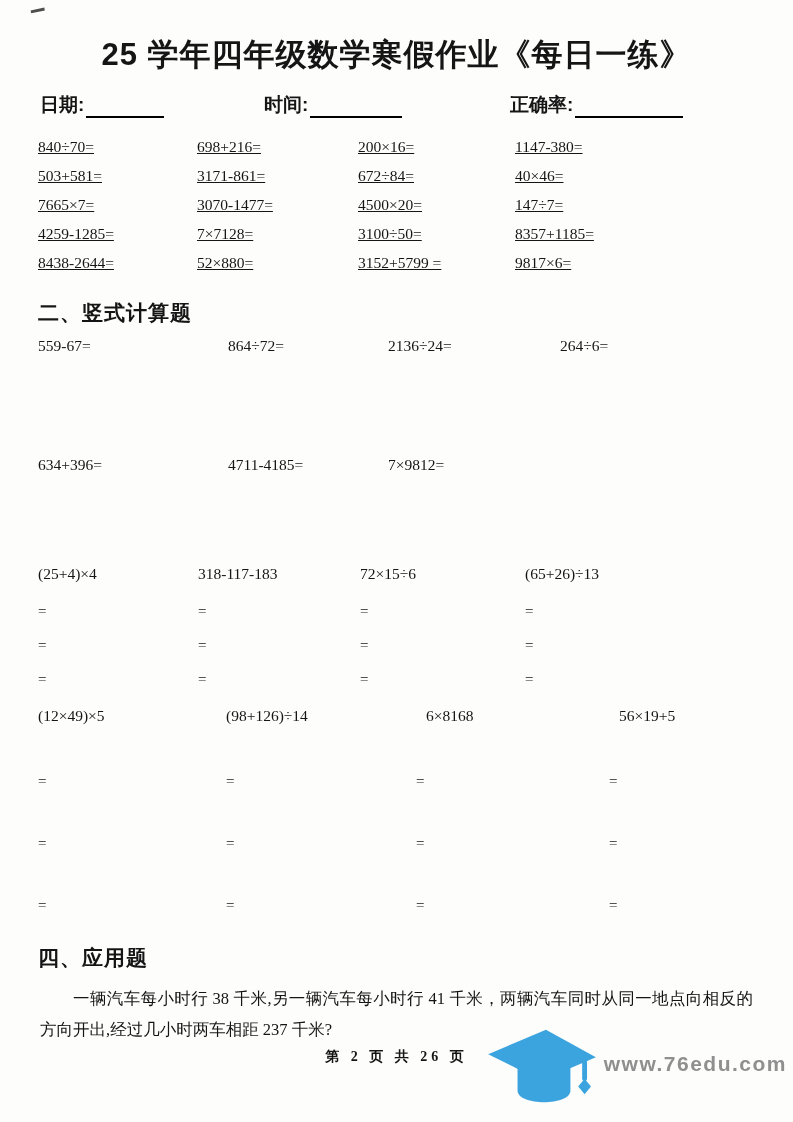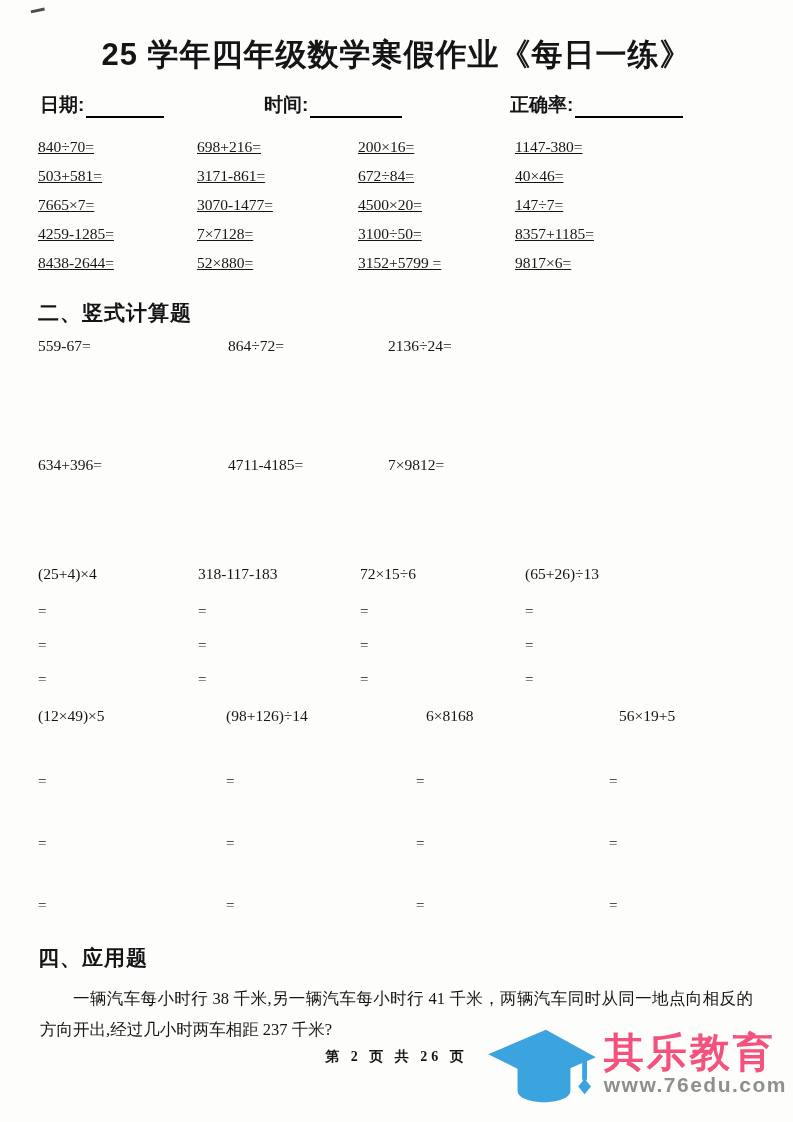--- a/index.html
+++ b/index.html
@@ -181,20 +181,21 @@
     <span class="expr">52×880=</span>
     <span class="expr">3152+5799 =</span>
     <span class="expr">9817×6=</span>
   </div>
 
   <div class="sec-h">二、竖式计算题</div>
   <div class="vrow vrow1">
     <span class="expr">559-67=</span>
     <span class="expr">864÷72=</span>
     <span class="expr">2136÷24=</span>
+    <span class="expr">264÷6=</span>
   </div>
   <div class="vspace1"></div>
   <div class="vrow vrow2">
     <span class="expr">634+396=</span>
     <span class="expr">4711-4185=</span>
     <span class="expr">7×9812=</span>
   </div>
   <div class="vspace2"></div>
 
   <div class="step-grid sg1">
@@ -240,18 +241,17 @@
   <div class="footer-pageinfo">第 2 页 共 26 页</div>
 
   <div class="logo">
     <svg class="logo-cap" viewBox="0 0 120 94" xmlns="http://www.w3.org/2000/svg">
       <polygon points="4,37 63,12 114,40 58,64" fill="#3BA3DE"></polygon>
       <path d="M34 50 C34 44 88 44 88 50 L88 74 C88 90 34 90 34 74 Z" fill="#3BA3DE"></path>
       <rect x="100" y="42" width="5" height="22" rx="2" fill="#3BA3DE"></rect>
       <polygon points="102.5,62 109,70 102.5,78 96,70" fill="#3BA3DE"></polygon>
     </svg>
     <div class="logo-textcol">
-      <div class="logo-name" style="color: rgb(244, 81, 124);">其乐教育</div>
       <div class="logo-url" style="color: rgb(143, 143, 143); text-align: center;">www.76edu.com</div>
     </div>
   </div>
 
 </div>
 
 </body></html>

